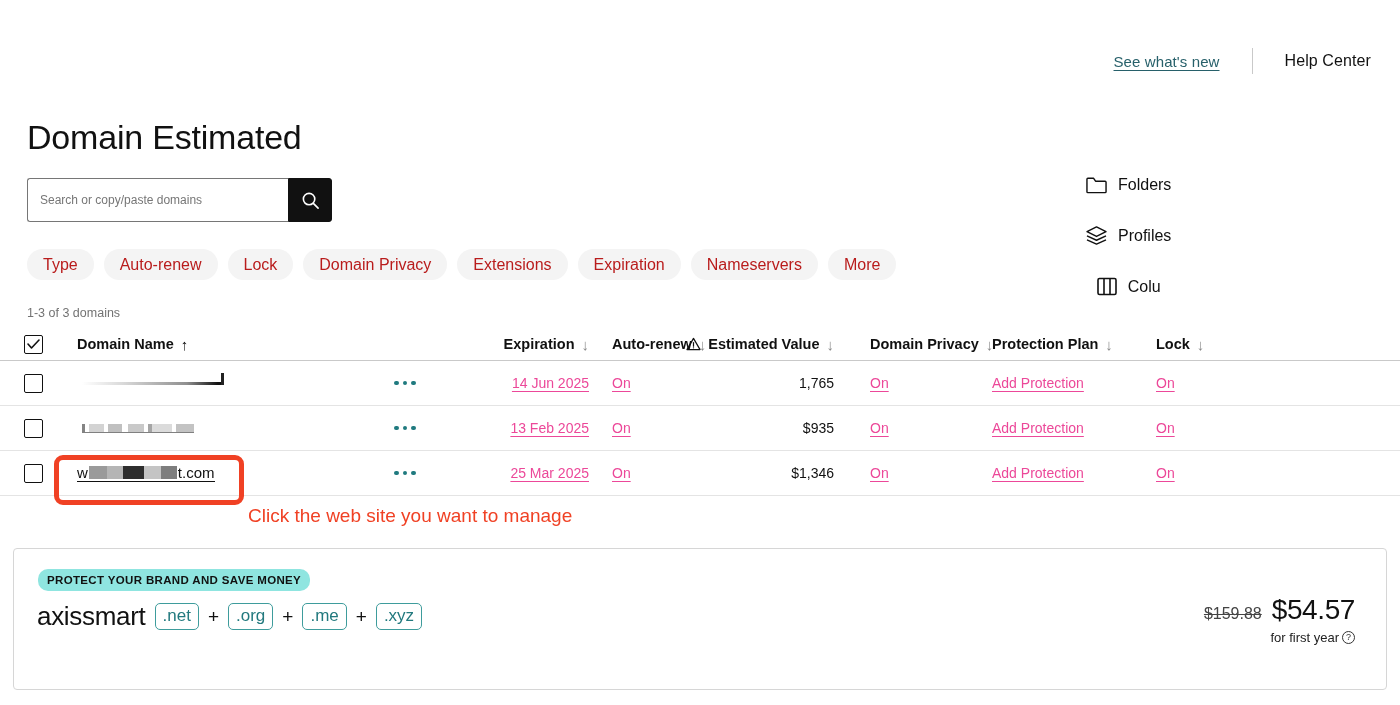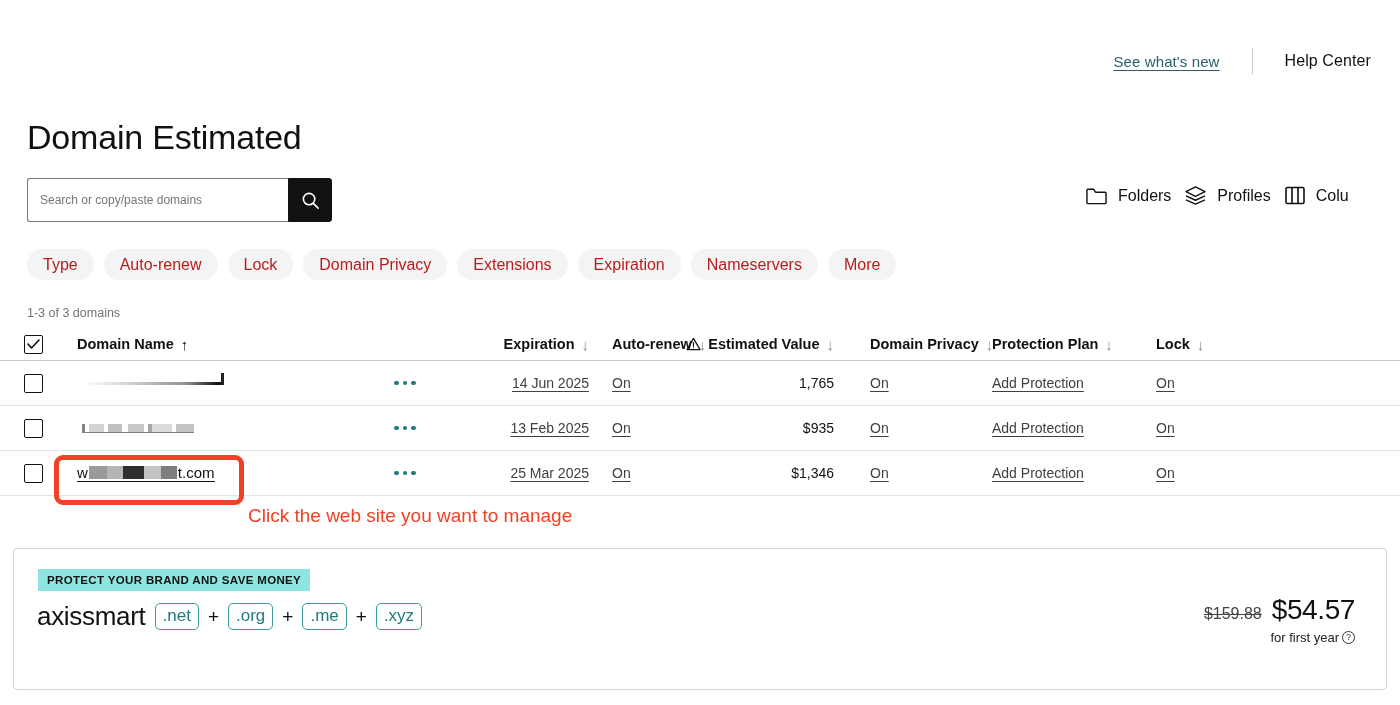--- a/index.html
+++ b/index.html
@@ -49,22 +49,22 @@
   }
   .search-input::placeholder { color: #767676; }
   .search-btn {
     width: 44px; height: 44px; background: #111; border: 1px solid #111;
     border-radius: 0 3px 3px 0; display: flex; align-items: center;
     justify-content: center; cursor: pointer;
   }
 
   
   .actions {
-    position: absolute; top: 186px; left: 1086px;
-    display: flex; align-items: center; gap: 14px;
+    position: absolute; top: 176px; left: 1086px;
+    display: flex; align-items: center; gap: 32px; flex-direction: column;
   }
   .action {
     display: flex; align-items: center; gap: 11px;
     font-size: 16px; color: #111; cursor: pointer; white-space: nowrap;
   }
 
   
   .chips {
     position: absolute; top: 249px; left: 27px;
     display: flex; gap: 10px;
@@ -107,21 +107,21 @@
   .c-lock { width: 100px; padding-left: 36px; }
 
   .hlabel {
     font-size: 14.5px; font-weight: bold; color: #111;
     display: inline-flex; align-items: center; gap: 7px; white-space: nowrap;
   }
   .arrow { color: #8a8a8a; font-size: 15px; font-weight: normal; }
   .arrow.up { color: #111; }
 
   .link {
-    font-size: 14px; color: #404040; text-decoration: underline;
+    font-size: 14px; color: #ec4899; text-decoration: underline;
     text-underline-offset: 2.5px; cursor: pointer; white-space: nowrap;
   }
   .val { font-size: 14px; color: #111; }
 
   .dots { display: flex; gap: 4px; cursor: pointer; padding: 6px 2px; }
   .dots i { width: 4.5px; height: 4.5px; border-radius: 50%; background: #1F7A7F; display: block; }
 
   
   .redact-faded {
     height: 3px; width: 140px; margin-left: 5px;
@@ -165,21 +165,21 @@
   
   .promo {
     position: absolute; left: 13px; top: 548px;
     width: 1374px; height: 142px;
     border: 1px solid #d6d6d6; border-radius: 4px; background: #fff;
   }
   .promo-badge {
     position: absolute; left: 24px; top: 20px;
     background: #8FE5E0; color: #111;
     font-size: 11.5px; font-weight: bold; letter-spacing: .35px;
-    padding: 5px 9px; border-radius: 0;
+    padding: 5px 9px; border-radius: 10px;
   }
   .promo-main {
     position: absolute; left: 23px; top: 52px;
     display: flex; align-items: center; gap: 9px;
   }
   .brand { font-size: 26px; color: #111; letter-spacing: -.3px; }
   .tld {
     border: 1.5px solid #3E9C9C; border-radius: 5px;
     color: #22797E; font-size: 17px; padding: 2px 7px 3px;
   }

